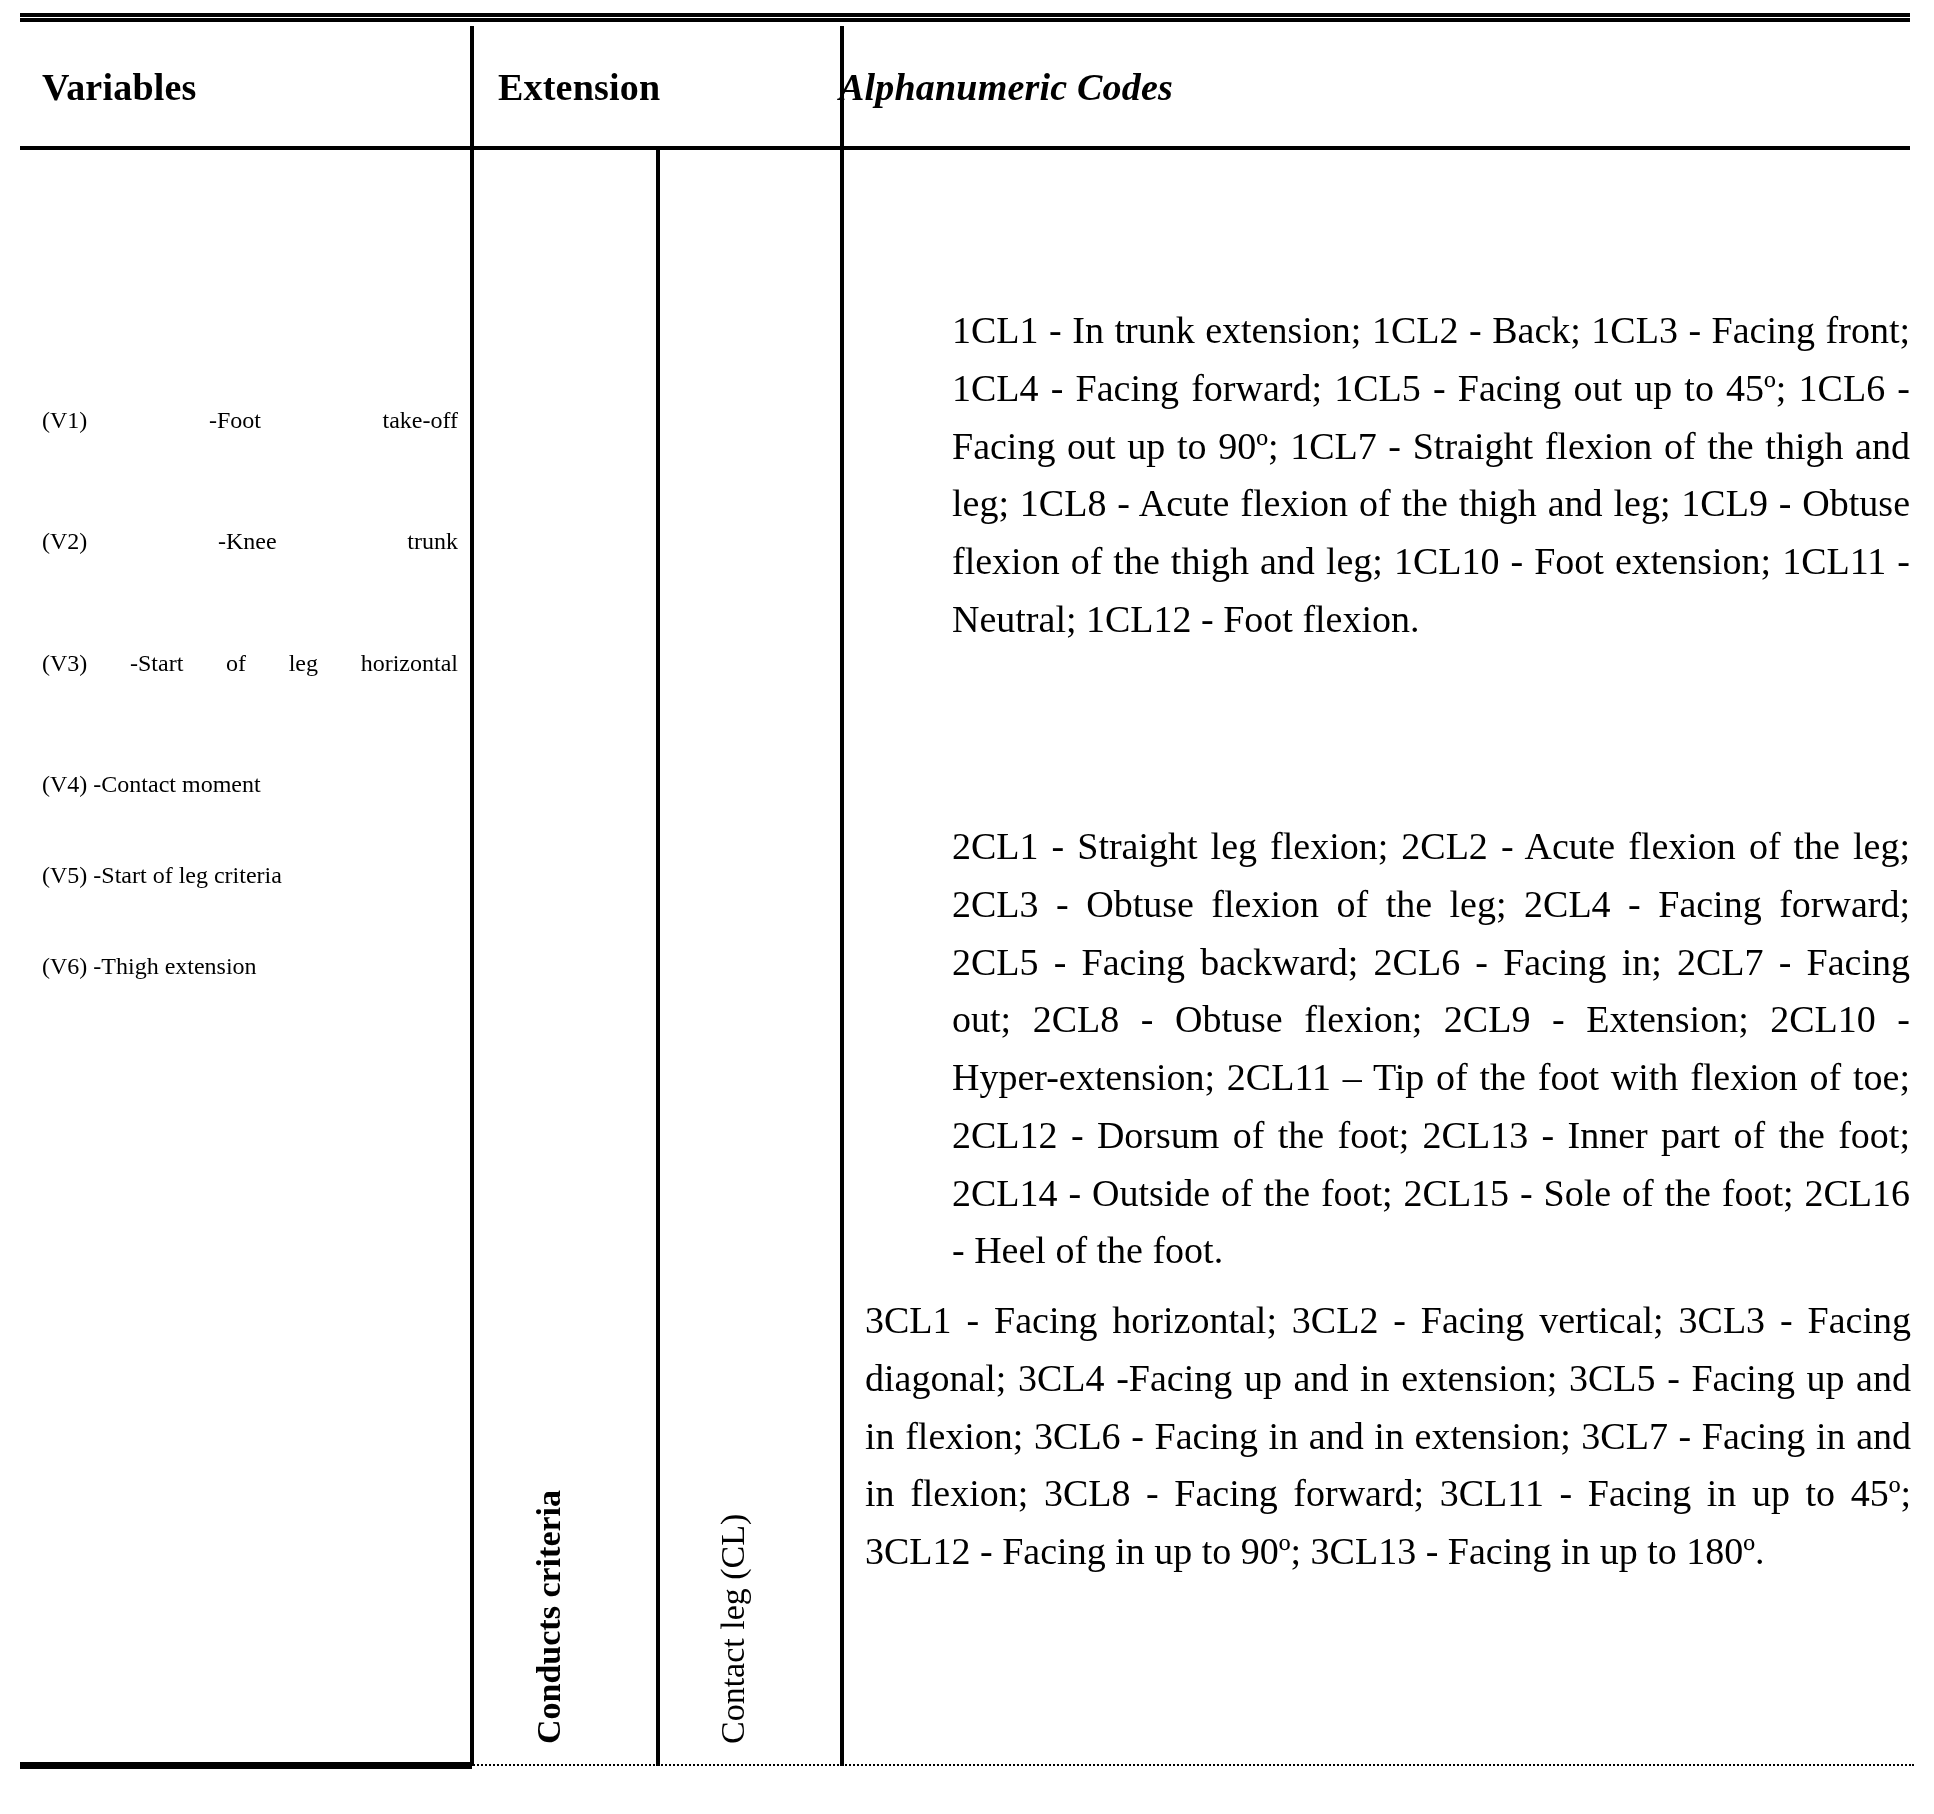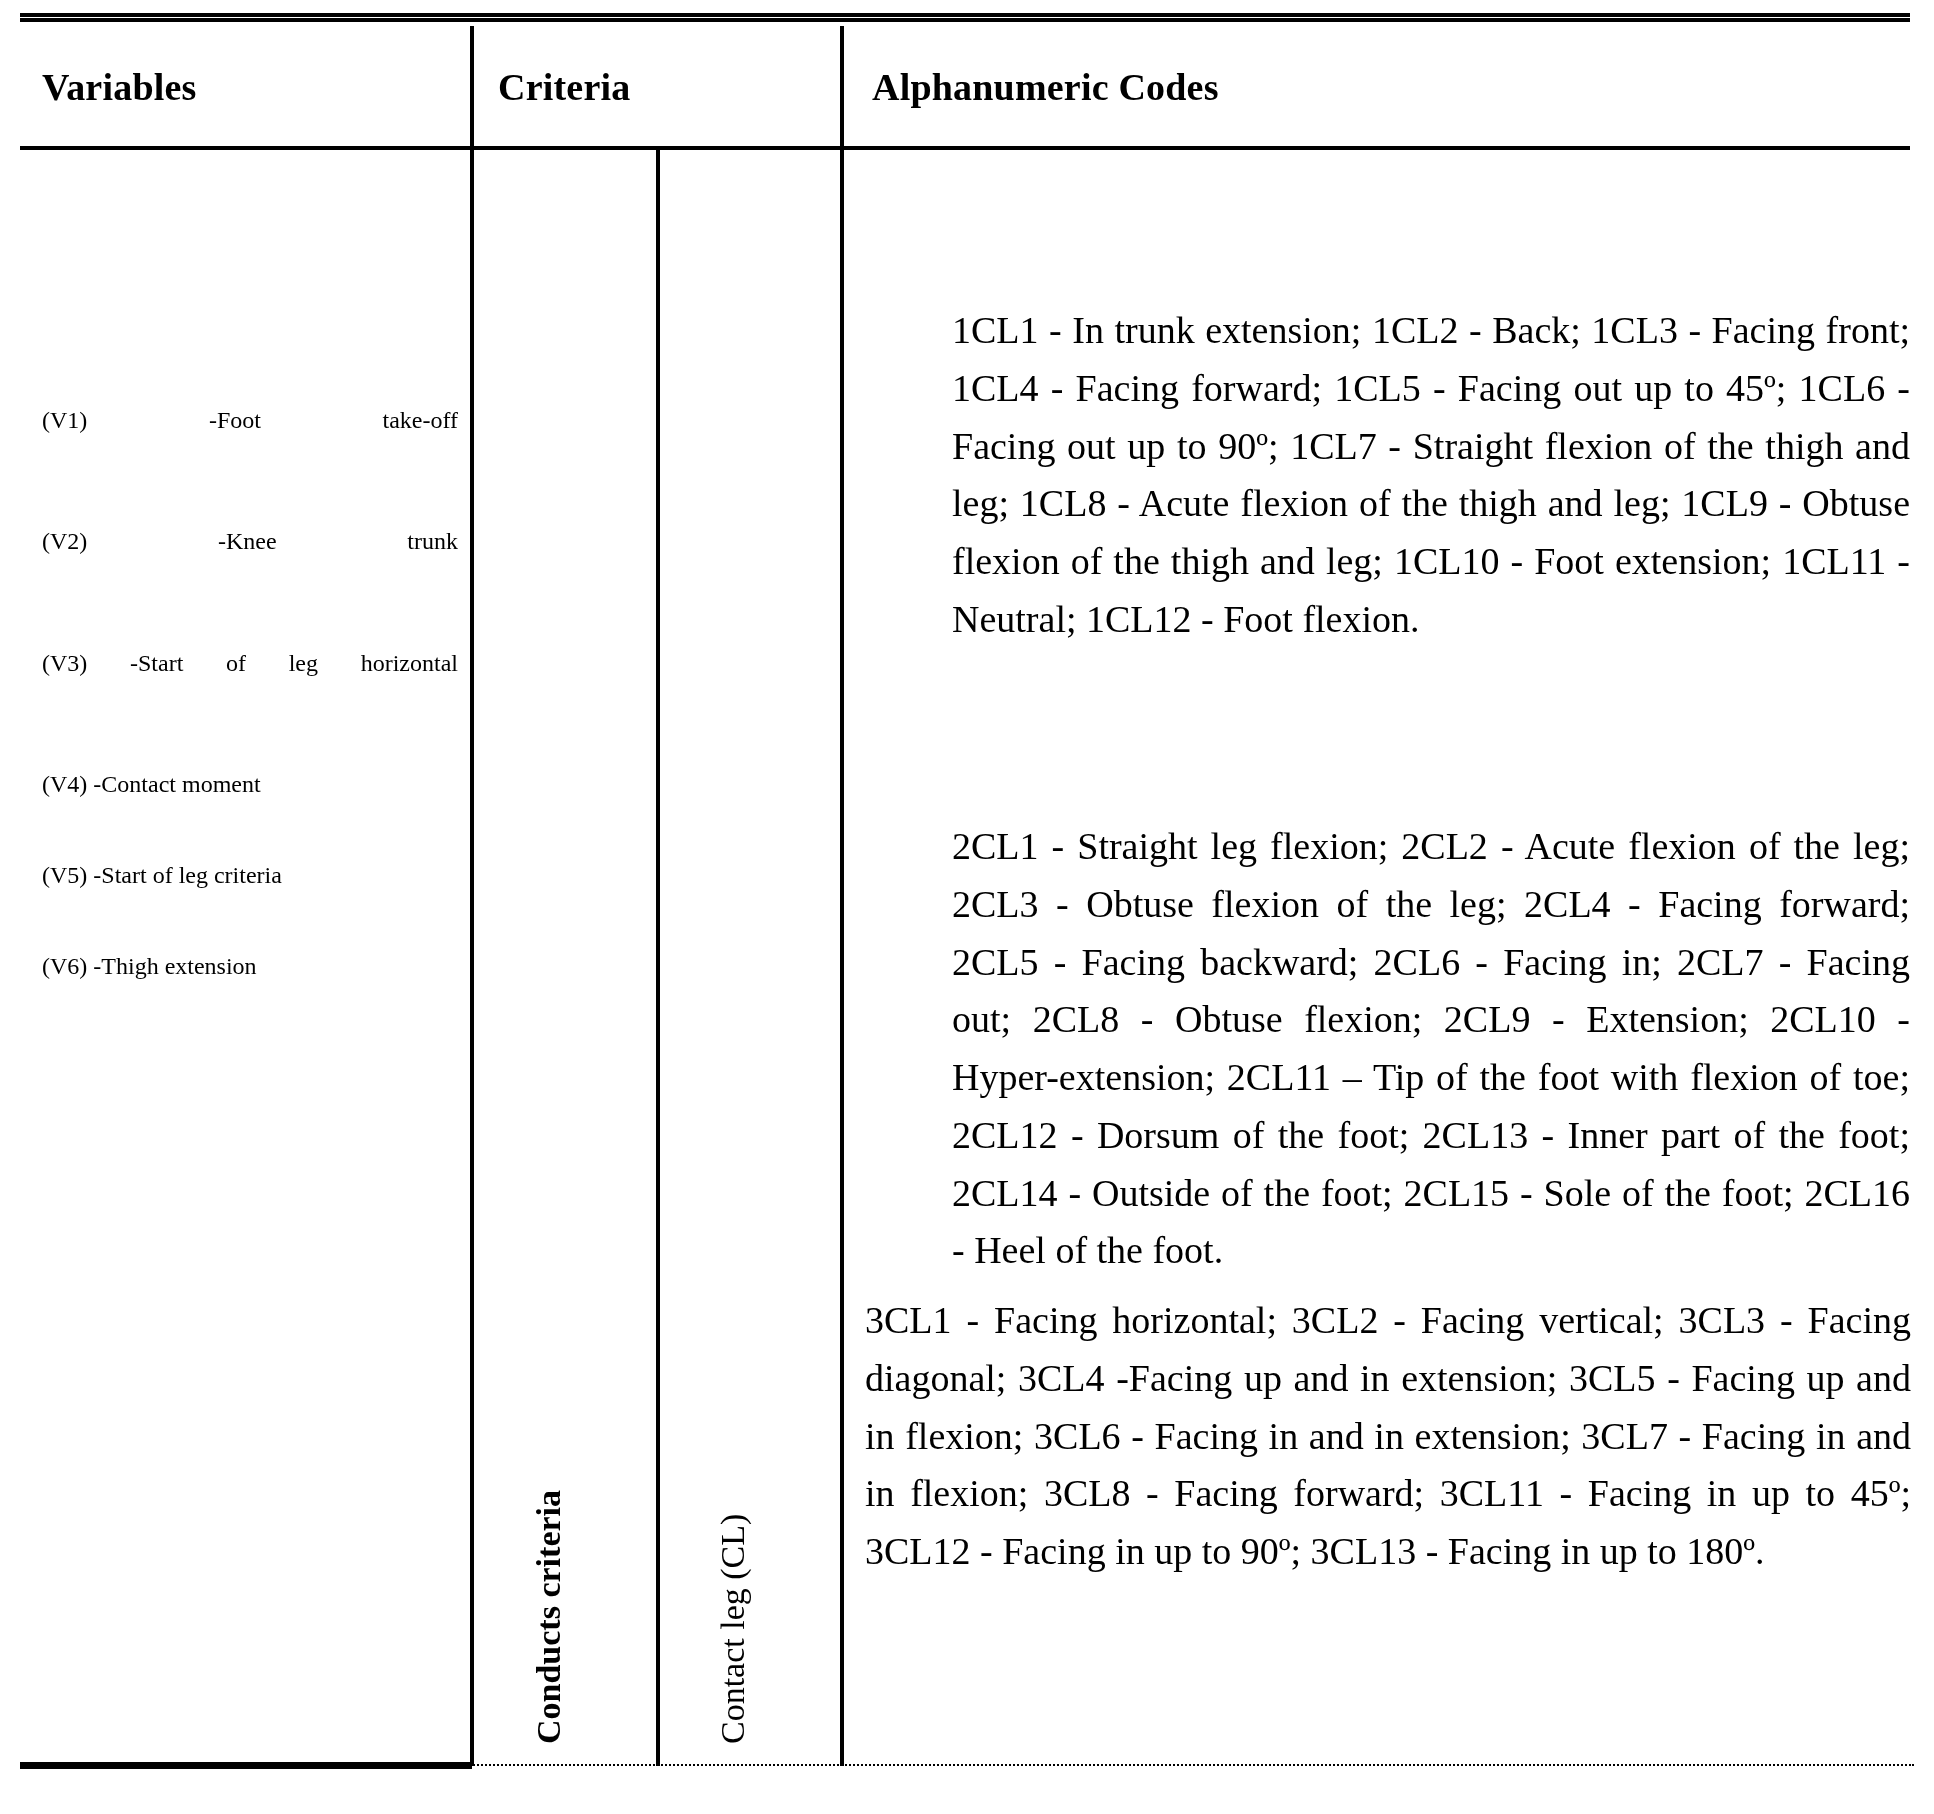--- a/index.html
+++ b/index.html
@@ -46,21 +46,21 @@
     top: 0;
     height: 122px;
     display: flex;
     align-items: center;
     font-weight: bold;
     font-size: 38px;
     letter-spacing: 0.2px;
   }
   .hc-variables { left: 42px; }
   .hc-criteria  { left: 498px; }
-  .hc-codes     { left: 872px; }
+  .hc-codes     { left: 839px; font-style: italic; }
 
   
   .header-rule {
     position: absolute;
     left: 20px;
     top: 146px;
     width: 1890px;
     height: 0;
     border-top: 4px solid #000;
   }
@@ -161,21 +161,21 @@
 </style>
 </head>
 <body>
 
 <div class="page">
 
   <div class="top-rule"></div>
 
   <div class="header-row">
     <div class="header-cell hc-variables">Variables</div>
-    <div class="header-cell hc-criteria">Criteria</div>
+    <div class="header-cell hc-criteria">Extension</div>
     <div class="header-cell hc-codes">Alphanumeric Codes</div>
   </div>
 
   <div class="header-rule"></div>
 
   <div class="vline vline-1"></div>
   <div class="vline vline-2"></div>
   <div class="vline vline-3"></div>
 
   <div class="variables-col">

